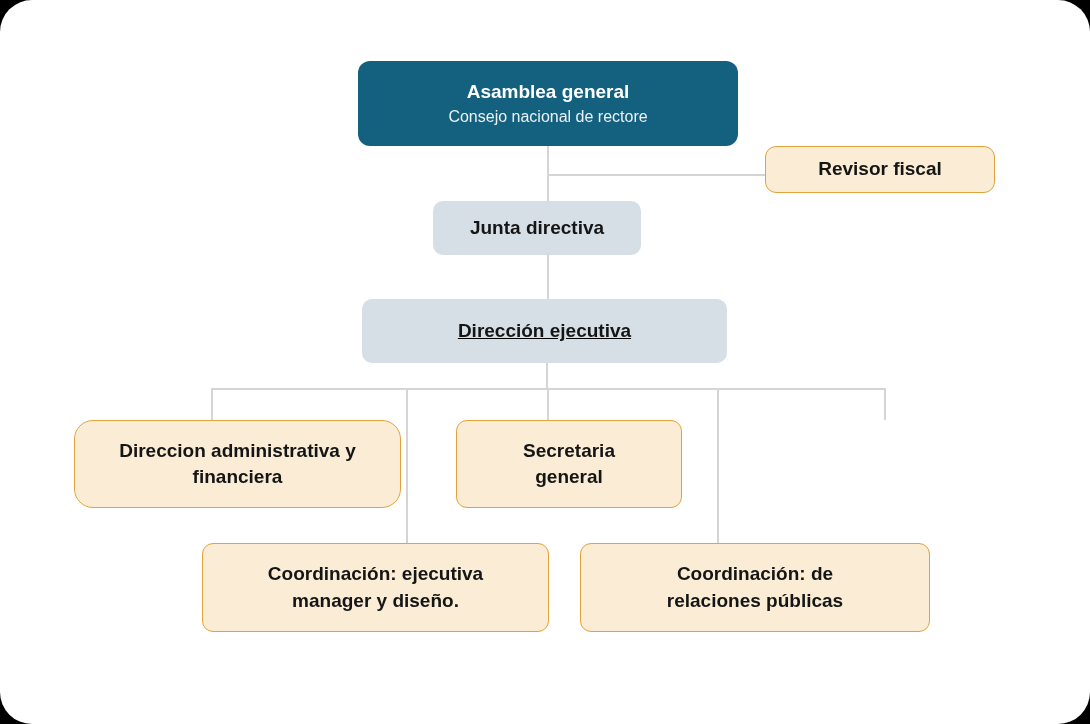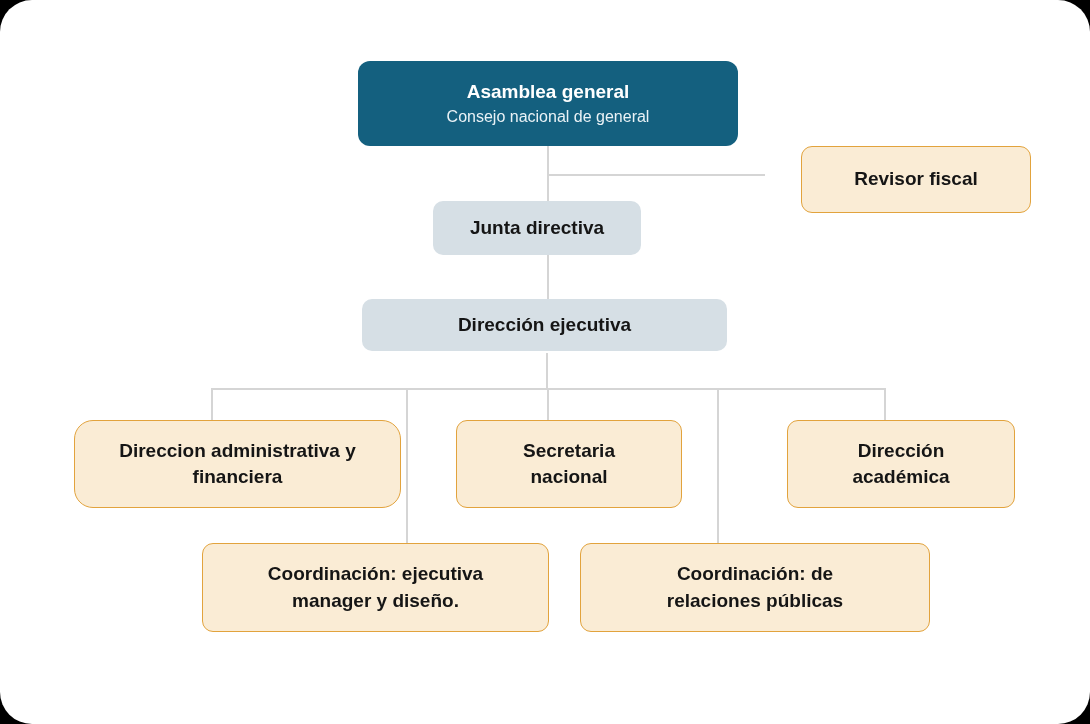--- a/index.html
+++ b/index.html
@@ -66,46 +66,43 @@
   <div class="line" style="left:546px; top:353px; width:1.5px; height:35px;"></div>
   <div class="line" style="left:211px; top:388px; width:674px; height:1.5px;"></div>
   <div class="line" style="left:211px; top:388px; width:1.5px; height:32px;"></div>
   <div class="line" style="left:406px; top:388px; width:1.5px; height:155px;"></div>
   <div class="line" style="left:547px; top:388px; width:1.5px; height:32px;"></div>
   <div class="line" style="left:717px; top:388px; width:1.5px; height:155px;"></div>
   <div class="line" style="left:884px; top:388px; width:1.5px; height:32px;"></div>
 
   <div class="node node--primary" style="left:358px; top:61px; width:380px; height:85px;">
     <span class="title">Asamblea general</span>
-    <span class="subtitle">Consejo nacional de general</span>
+    <span class="subtitle">Consejo nacional de rectore</span>
   </div>
 
-  <div class="node node--accent" style="left:765px; top:146px; width:230px; height:67px;margin-left:36px;">
+  <div class="node node--accent" style="left:765px; top:146px; width:230px; height:47px;">
     <span class="title">Revisor fiscal</span>
   </div>
 
   <div class="node node--secondary" style="left:433px; top:201px; width:208px; height:54px;">
     <span class="title">Junta directiva</span>
   </div>
 
-  <div class="node node--secondary" style="left:362px; top:299px; width:365px; height:52px;">
+  <div class="node node--secondary" style="left:362px; top:299px; width:365px; height:64px;text-decoration:underline;">
     <span class="title">Dirección ejecutiva</span>
   </div>
 
   <div class="node node--accent" style="left:74px; top:420px; width:327px; height:88px;border-radius:19px;">
     <span class="title" style="max-width:265px;">Direccion administrativa y financiera</span>
   </div>
 
   <div class="node node--accent" style="left:456px; top:420px; width:226px; height:88px;">
-    <span class="title" style="max-width:130px;">Secretaria nacional</span>
+    <span class="title" style="max-width:130px;">Secretaria general</span>
   </div>
 
-  <div class="node node--accent" style="left:787px; top:420px; width:228px; height:88px;">
-    <span class="title" style="max-width:140px;">Dirección académica</span>
-  </div>
 
   <div class="node node--accent" style="left:202px; top:543px; width:347px; height:89px;">
     <span class="title" style="max-width:270px;">Coordinación: ejecutiva manager y diseño.</span>
   </div>
 
   <div class="node node--accent" style="left:580px; top:543px; width:350px; height:89px;">
     <span class="title" style="max-width:240px;">Coordinación: de relaciones públicas</span>
   </div>
 
 </div>

